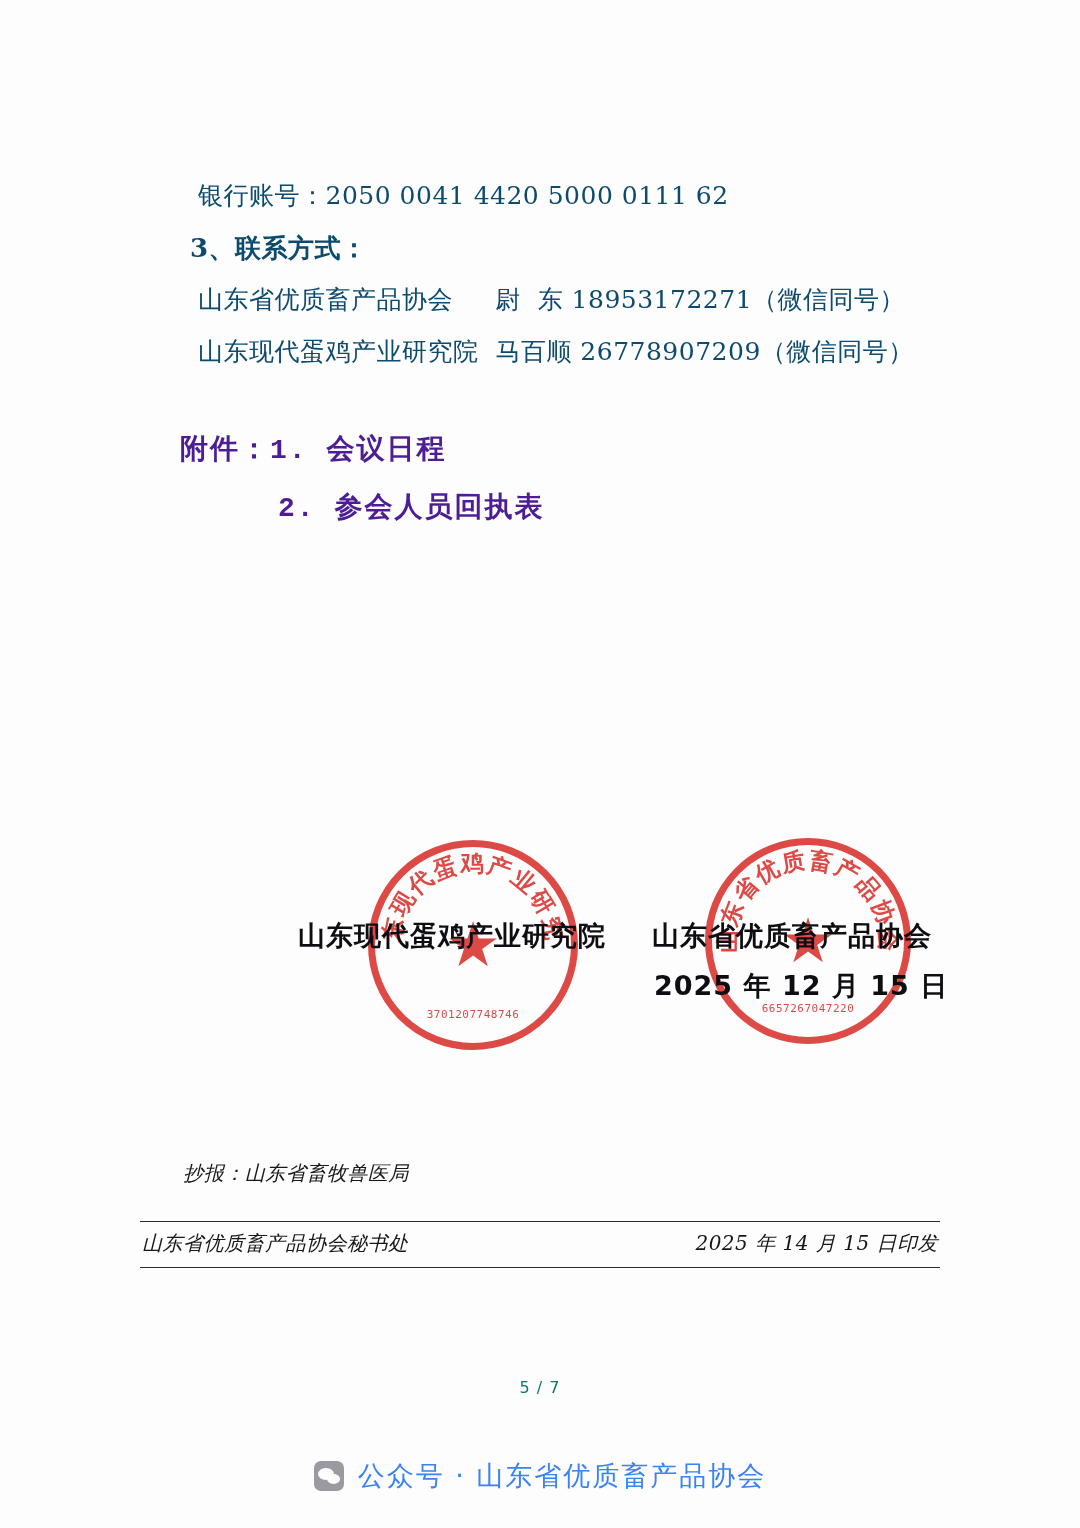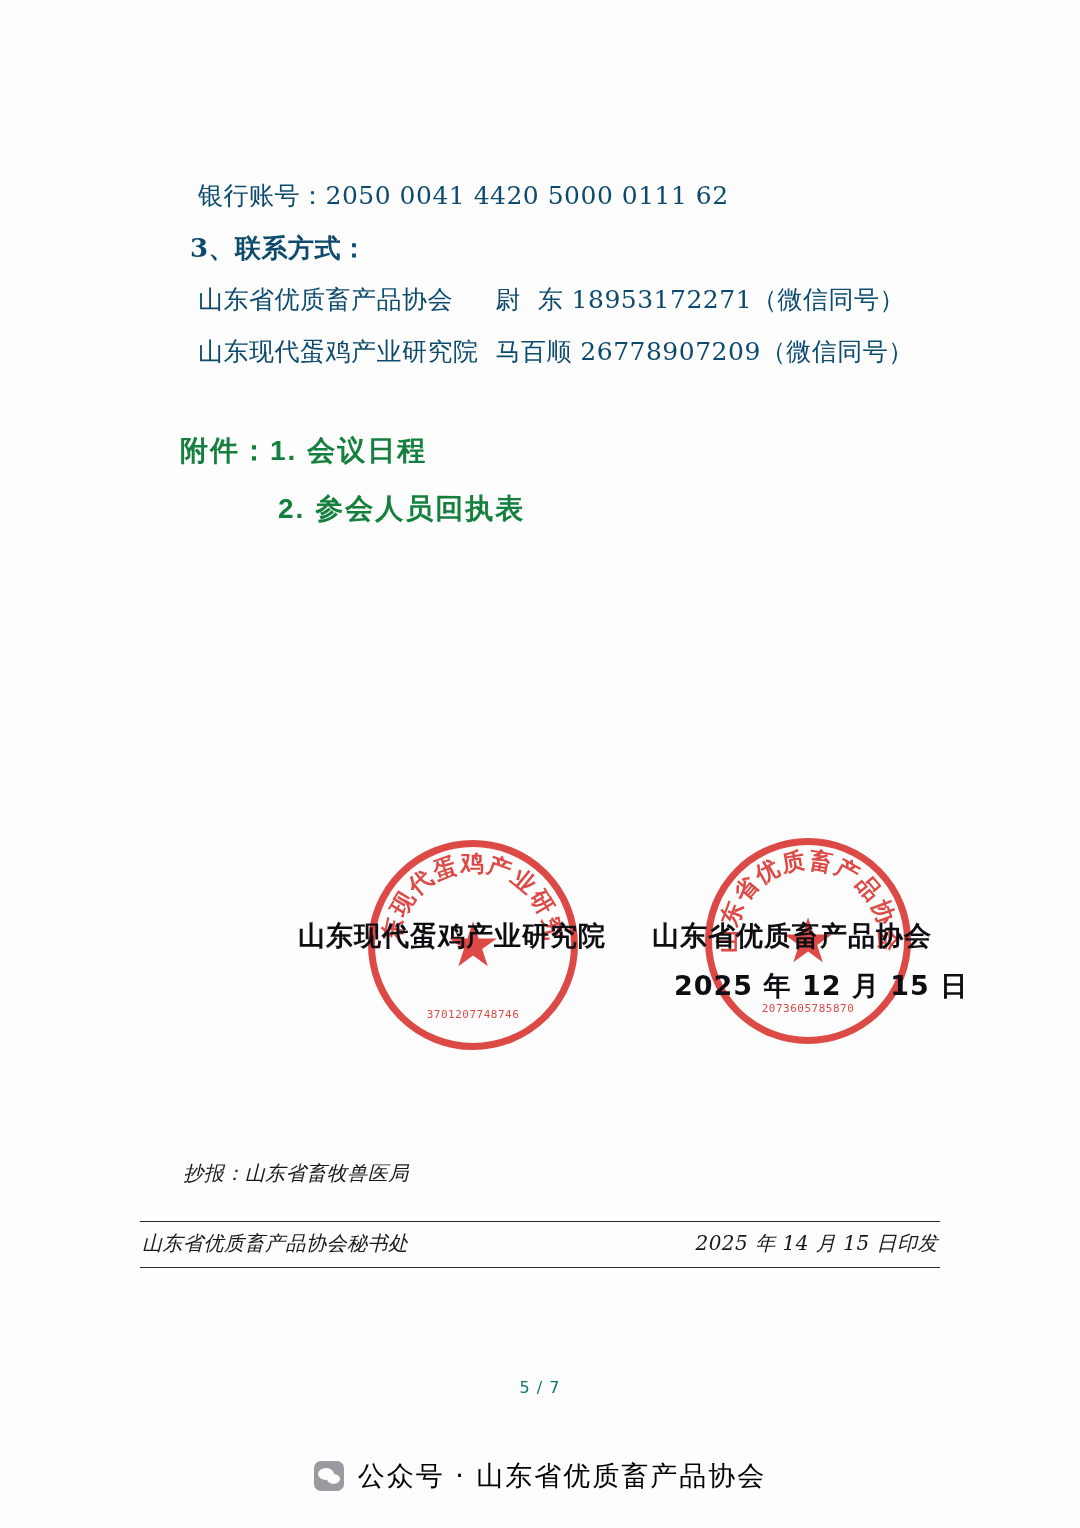--- a/index.html
+++ b/index.html
@@ -44,26 +44,26 @@
   .line.heading {
     padding-left: 40px;
     font-weight: 700;
     font-size: 26px;
   }
 
   .attach-block {
     margin-top: 44px;
   }
   .attach-line {
-    font-family: Liberation Sans, sans-serif;
+    font-family: Liberation Mono, monospace;
     font-weight: 700;
     font-size: 28px;
     line-height: 58px;
     letter-spacing: 2px;
-    color: #15803d;
+    color: #4c1d95;
     white-space: pre;
     padding-left: 30px;
   }
   .attach-line.sub {
     padding-left: 128px;
   }
 
   
   .sign-area {
     position: absolute;
@@ -142,21 +142,21 @@
   }
   #sign-org-left {
     left: 298px;
     top: 88px;
   }
   #sign-org-right {
     left: 652px;
     top: 88px;
   }
   #sign-date {
-    left: 674px;
+    left: 654px;
     top: 138px;
   }
 
   
   .footer {
     position: absolute;
     left: 140px;
     top: 1128px;
     width: 800px;
   }
@@ -230,21 +230,21 @@
   .wechat-bar .wx-icon::after {
     width: 13px;
     height: 10px;
     left: 13px;
     top: 13px;
   }
   .wechat-bar .wx-text {
     font-family: "DejaVu Sans", "Liberation Sans", sans-serif;
     font-size: 27px;
     letter-spacing: 2px;
-    color: #000000;
+    color: #3b82f6;
     white-space: pre;
   }
 </style>
 </head>
 <body>
 
 <div class="page">
 
   <div class="doc-body">
     <div class="line indent">银行账号：2050 0041 4420 5000 0111 62</div>
@@ -280,21 +280,21 @@
         <svg viewBox="0 0 206 206" aria-hidden="true">
           <defs>
             <path id="arcR" d="M 25,103 A 78,78 0 1 1 181,103" fill="none"></path>
           </defs>
           <text font-size="25" letter-spacing="2">
             <textPath href="#arcR" startOffset="50%" text-anchor="middle">山东省优质畜产品协会</textPath>
           </text>
         </svg>
       </div>
       <div class="star">★</div>
-      <div class="code">2073605785870</div>
+      <div class="code">6657267047220</div>
     </div>
 
     <div class="sign-text" id="sign-org-left">山东现代蛋鸡产业研究院</div>
     <div class="sign-text" id="sign-org-right">山东省优质畜产品协会</div>
     <div class="sign-text" id="sign-date">2025 年 12 月 15 日</div>
   </div>
 
   <div class="footer">
     <div class="row single">
       <span>抄报：山东省畜牧兽医局</span>

